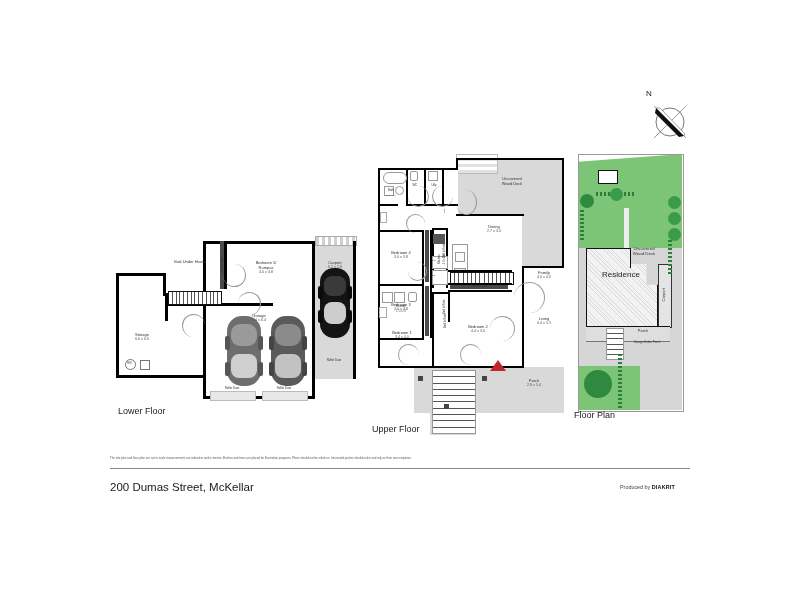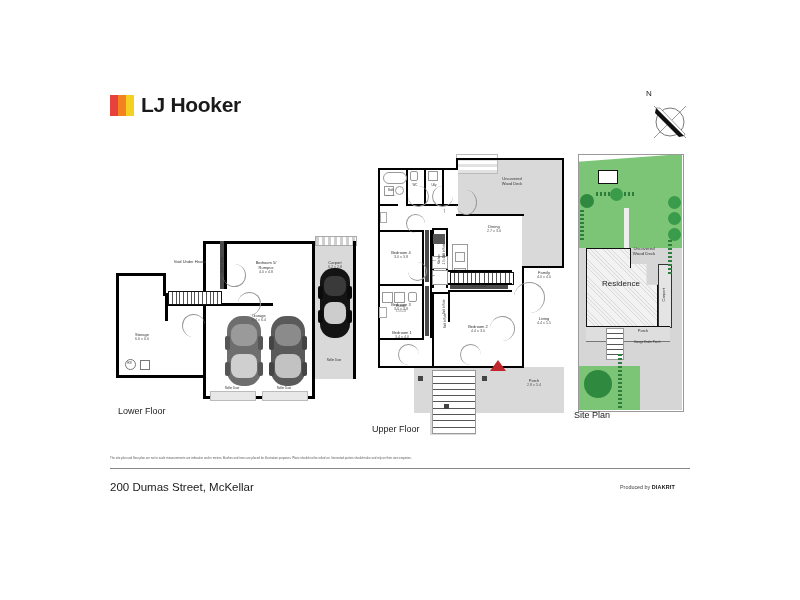--- a/index.html
+++ b/index.html
@@ -74,28 +74,20 @@
   #rule{position:absolute;left:110px;top:468px;width:580px;height:1px;background:#888;}
   #address{position:absolute;left:110px;top:481px;font-size:11.5px;color:#1a1a1a;}
   #producer{position:absolute;left:620px;top:484px;font-size:5.4px;color:#444;}
   #producer b{color:#111;letter-spacing:0.2px;}
 </style>
 </head>
 <body>
 
 <div id="sheet">
 
-  <div id="logo">
-    <span class="bars">
-      <i class="b1"></i>
-        <i class="b2"></i>
-        <i class="b3"></i>
-    </span>
-    <span class="wordmark">LJ Hooker</span>
-  </div>
 
   <div id="compass">
     <span class="nlab">N</span>
     <svg width="44" height="44" viewBox="0 0 44 44">
       <circle cx="22" cy="22" r="14" fill="none" stroke="#555" stroke-width="0.8"></circle>
       <line x1="6" y1="6" x2="38" y2="38" stroke="#555" stroke-width="0.6"></line>
       <line x1="38" y1="6" x2="6" y2="38" stroke="#555" stroke-width="0.6"></line>
       <polygon points="8,8 36,36 31,37 7,13" fill="#111"></polygon>
       <polygon points="8,8 12,8 37,34 36,36" fill="#fff" stroke="#111" stroke-width="0.4"></polygon>
     </svg>
@@ -450,30 +442,30 @@
 
     <div class="tree" style="left:6px;top:42px;width:14px;height:14px;"></div>
     <div class="tree2" style="left:36px;top:36px;width:13px;height:13px;"></div>
     <div class="tree2" style="left:94px;top:44px;width:13px;height:13px;"></div>
     <div class="tree2" style="left:94px;top:60px;width:13px;height:13px;"></div>
     <div class="tree2" style="left:94px;top:76px;width:13px;height:13px;"></div>
     <div class="tree" style="left:10px;top:218px;width:28px;height:28px;"></div>
 
     <div style="position:absolute;left:4px;top:2px;width:104px;height:256px;border:0.7px solid #9a9a9a;pointer-events:none;"></div>
 
-    <div class="sitelbl res" style="left:12px;top:129px;width:70px;">Residence</div>
+    <div class="sitelbl res" style="left:12px;top:120px;width:70px;">Residence</div>
     <div class="sitelbl" style="left:52px;top:94px;width:36px;">
       <span>Uncovered</span><br>
       <span>Wood Deck</span>
     </div>
     <div class="sitelbl v" style="left:74px;top:140px;width:32px;transform:rotate(-90deg);font-size:4px;">Carport</div>
     <div class="sitelbl" style="left:54px;top:176px;width:30px;font-size:4px;">Porch</div>
     <div class="sitelbl" style="left:48px;top:188px;width:50px;font-size:2.9px;">Garage Under Porch</div>
 
-    <div class="floorname" style="left:0px;top:258px;">Site Plan</div>
+    <div class="floorname" style="left:0px;top:258px;">Floor Plan</div>
   </div>
 
   <div id="disclaimer">The site plan and floor plan are not to scale measurements are indicative and in metres. Bushes and trees are placed for illustration purposes. Plans should not be relied on. Interested parties should make and rely on their own enquiries.</div>
   <div id="rule"></div>
   <div id="address">200 Dumas Street, McKellar</div>
   <div id="producer">
     <span>Produced by </span><b>DIAKRIT</b>
   </div>
 
 </div>

